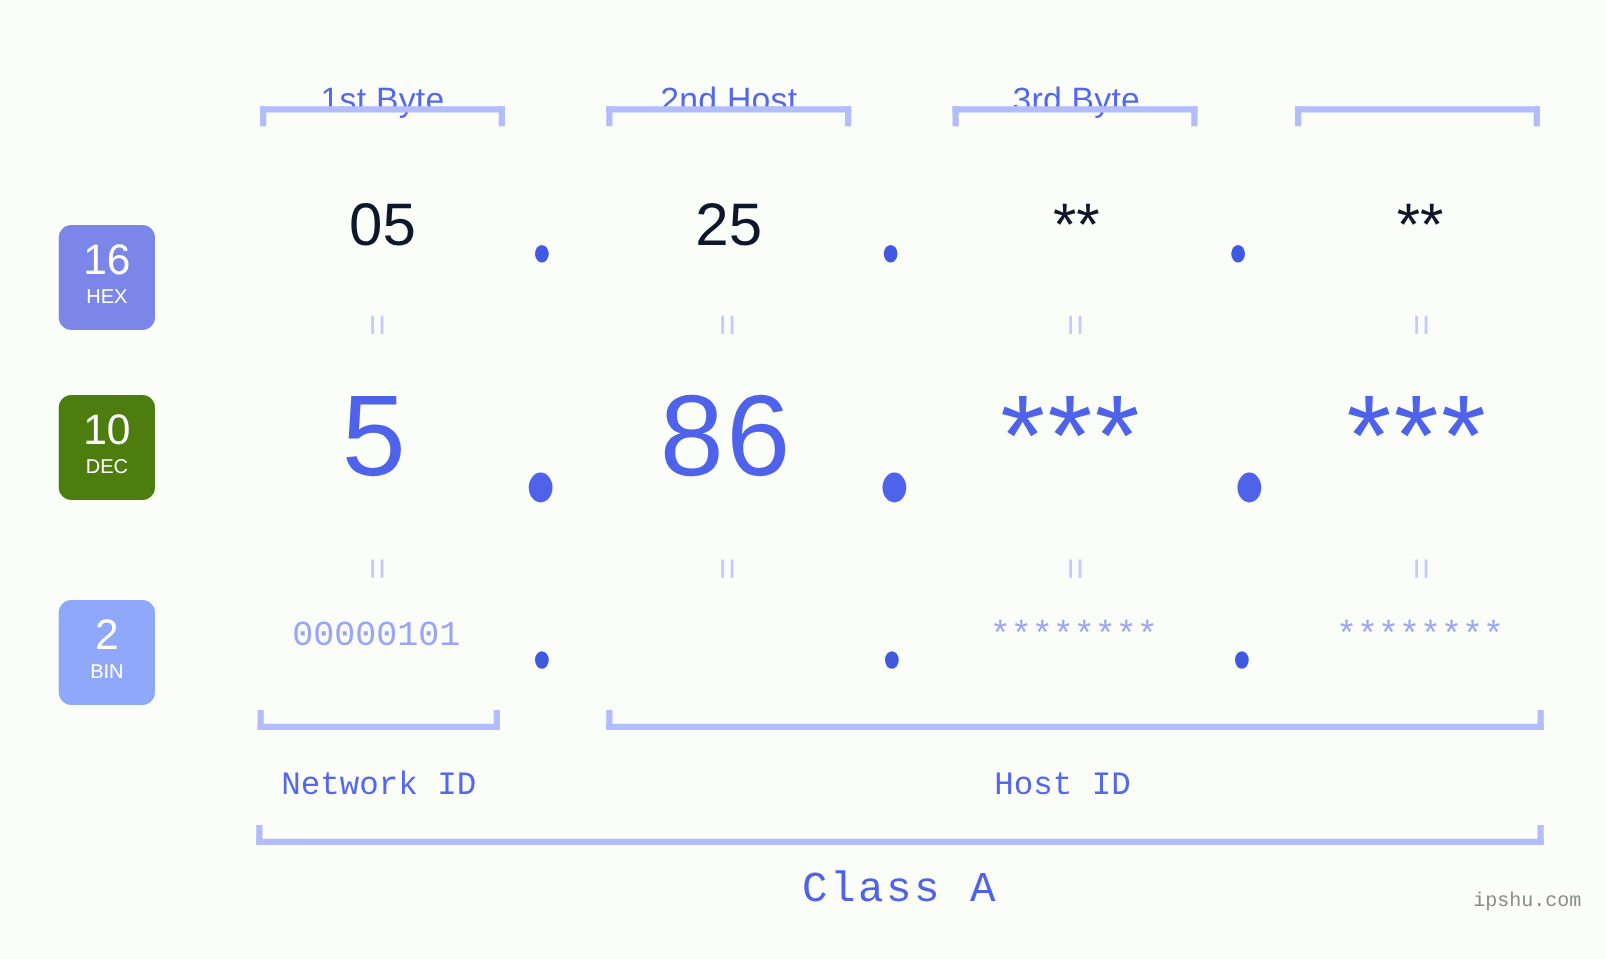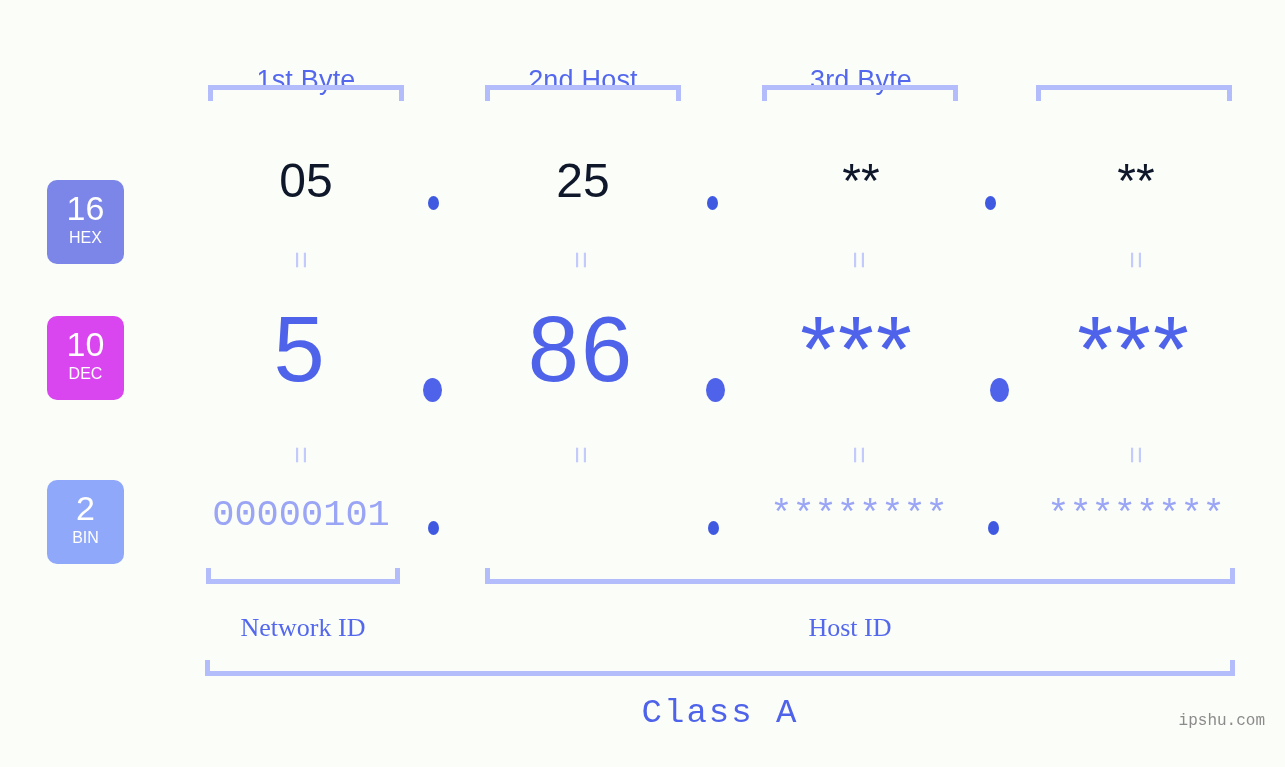--- a/index.html
+++ b/index.html
@@ -68,21 +68,21 @@
     line-height: 36px;
     font-family: "Liberation Sans", sans-serif;
   }
   .badge .badge-label {
     display: block;
     font-size: 16px;
     line-height: 24px;
     font-family: "Liberation Sans", sans-serif;
   }
   #badge-hex { top: 155px; height: 84px; padding-top: 10px; background: #7b86e8; margin-top: 25px; }
-  #badge-dec { top: 316px; height: 84px; padding-top: 10px; background: #d946ef; }
+  #badge-dec { top: 316px; height: 84px; padding-top: 10px; background: #4d7c0f; }
   #badge-bin { top: 480px; height: 84px; padding-top: 10px; background: #8fa8fa; }
 
   
   .val-cell {
     position: absolute;
     text-align: center;
     white-space: nowrap;
   }
 
   
@@ -114,21 +114,21 @@
     top: 378px;
     width: 19px;
     height: 24px;
     border-radius: 50%;
     background: #4f63ea;
   }
 
   
   .bin-val {
     font-family: "Liberation Mono", monospace;
-    font-size: 37px;
+    font-size: 28px;
     color: #9aa5f5;
     top: 494px;
     letter-spacing: 0px;
   }
   .bin-dot {
     position: absolute;
     top: 521px;
     width: 11px;
     height: 14px;
     border-radius: 50%;
@@ -144,21 +144,21 @@
     font-size: 30px;
     color: #c3cbfc;
     transform: rotate(90deg);
     line-height: 30px;
   }
 
   
   .id-label {
     position: absolute;
     text-align: center;
-    font-family: Liberation Serif, serif;
+    font-family: Liberation Mono, monospace;
     font-size: 26px;
     color: #5468ee;
     white-space: nowrap;
   }
 
   
   #class-label {
     position: absolute;
     top: 694px;
     left: 205px;

